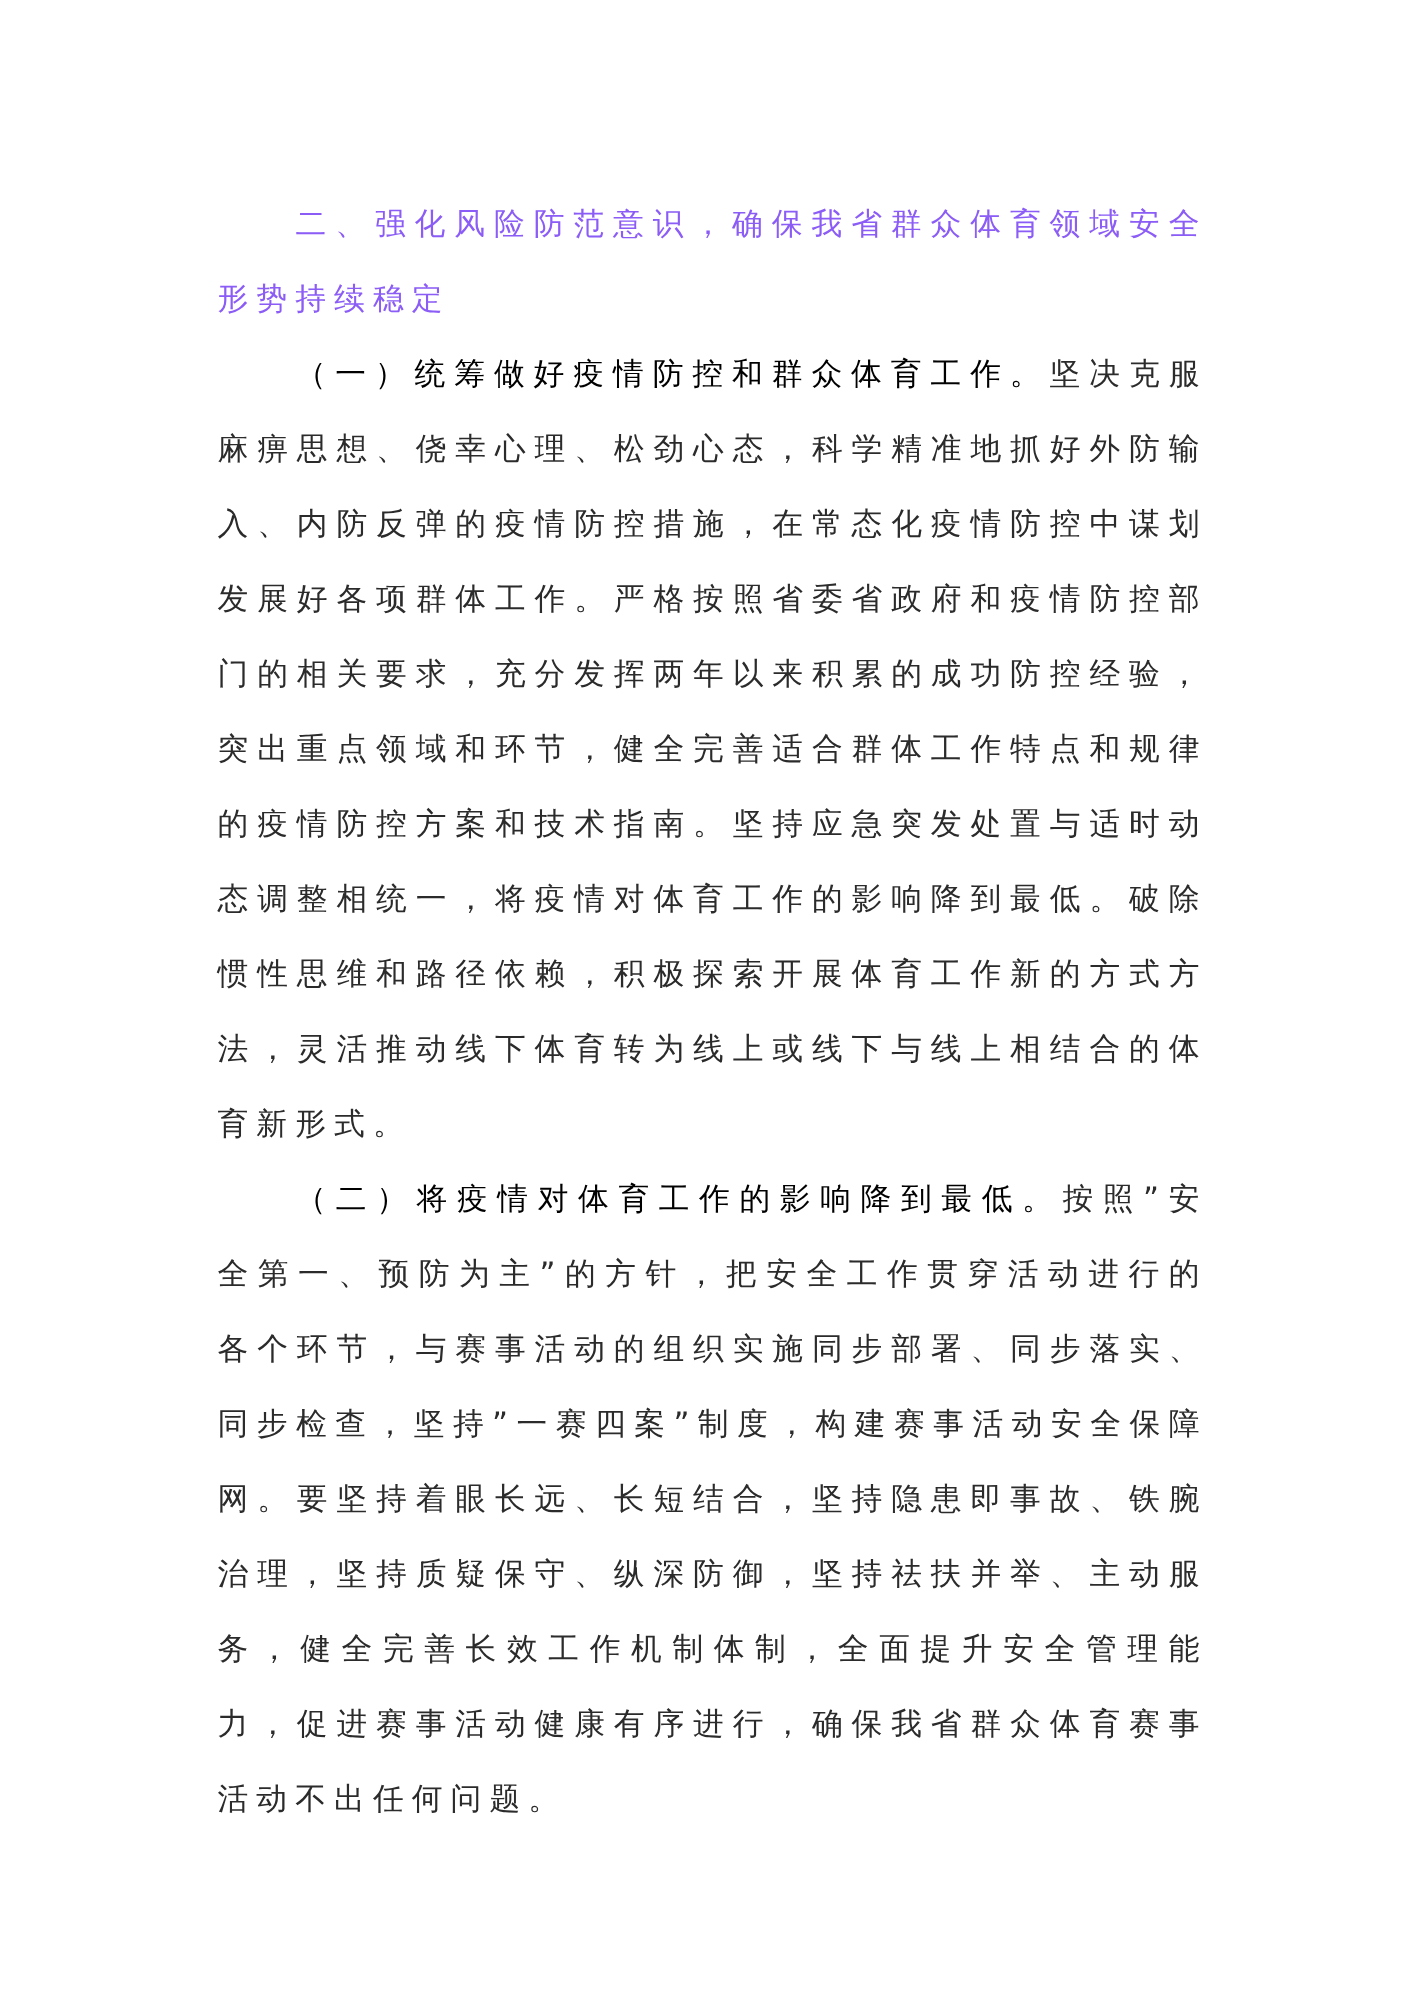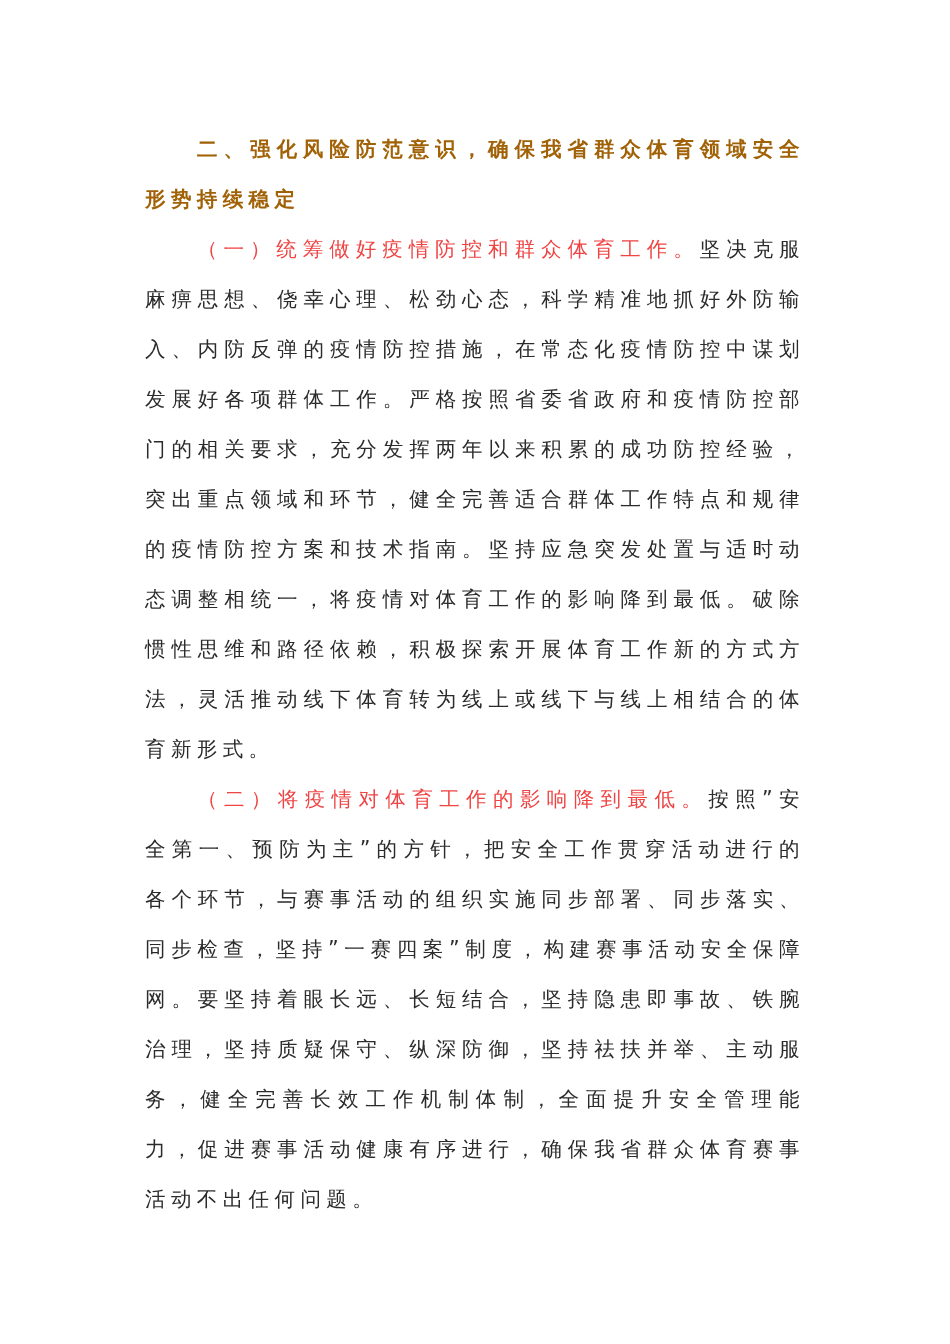--- a/index.html
+++ b/index.html
@@ -24,25 +24,24 @@
       line-height: 50px;
       letter-spacing: 5.4px;
       text-align: justify;
       text-justify: inter-character;
     }
     .para {
       margin: 0;
       text-indent: 52px;
     }
     .heading-red {
-      color: #a16207;
-      font-weight: bold;
+      color: #8b5cf6;
     }
     .sub-blue {
-      color: #ef4444;
+      color: #000000;
     }
   </style>
 </head>
 <body>
 
 <div class="page">
   <p class="para heading-red">
     <span>二、强化风险防范意识，确保我省群众体育领域安全形势持续稳定</span>
   </p>
   <p class="para">

